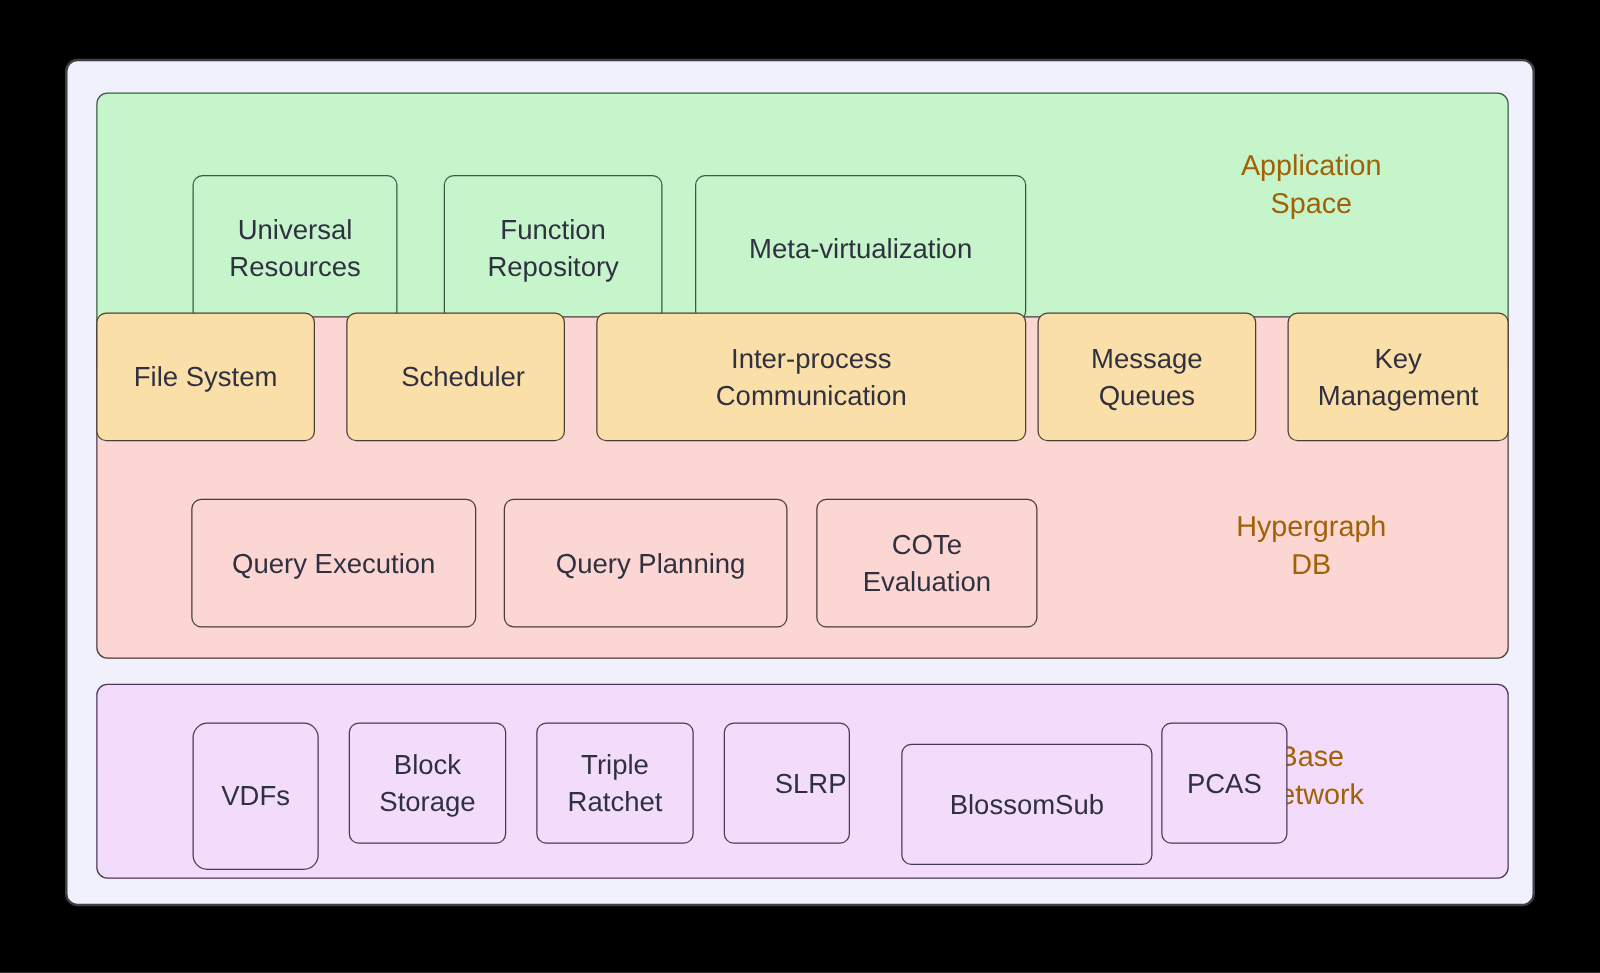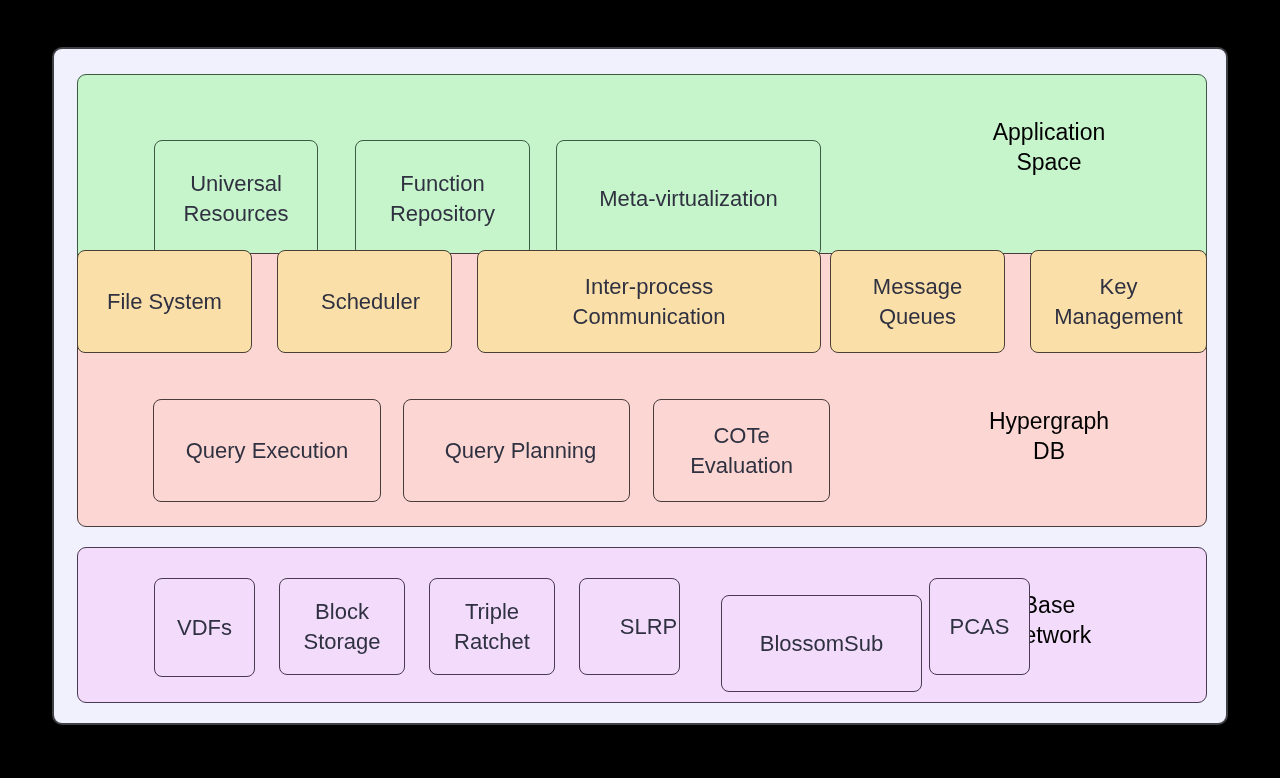--- a/index.html
+++ b/index.html
@@ -72,21 +72,21 @@
     border-color: #493a52;
     z-index: 1;
   }
 
   
   .layer-title {
     position: absolute;
     font-size: 23px;
     line-height: 30px;
     text-align: center;
-    color: #000000;
+    color: #a16207;
     white-space: pre-line;
     pointer-events: none;
   }
 
   .title-app    { right: 62px; top: 42px;  width: 190px; }
   .title-hgdb   { right: 62px; top: 152px; width: 190px; }
   .title-base   { right: 62px; top: 42px;  width: 190px; }
 
   
   .node {
@@ -189,21 +189,21 @@
 
     <div class="node node-yellow" style="left:976px; top:201px; width:177px; height:103px;">
       <span>Key
 Management</span>
     </div>
 
     <div class="layer layer-base">
       <div class="layer-title title-base">Base
 Network</div>
 
-      <div class="node node-purple" style="left:76px; top:30px; width:101px; height:99px;">
+      <div class="node node-purple" style="left:76px; top:30px; width:101px; height:118px;border-radius:12px;">
         <span>VDFs</span>
       </div>
 
       <div class="node node-purple" style="left:201px; top:30px; width:126px; height:97px;">
         <span>Block
 Storage</span>
       </div>
 
       <div class="node node-purple" style="left:351px; top:30px; width:126px; height:97px;">
         <span>Triple

